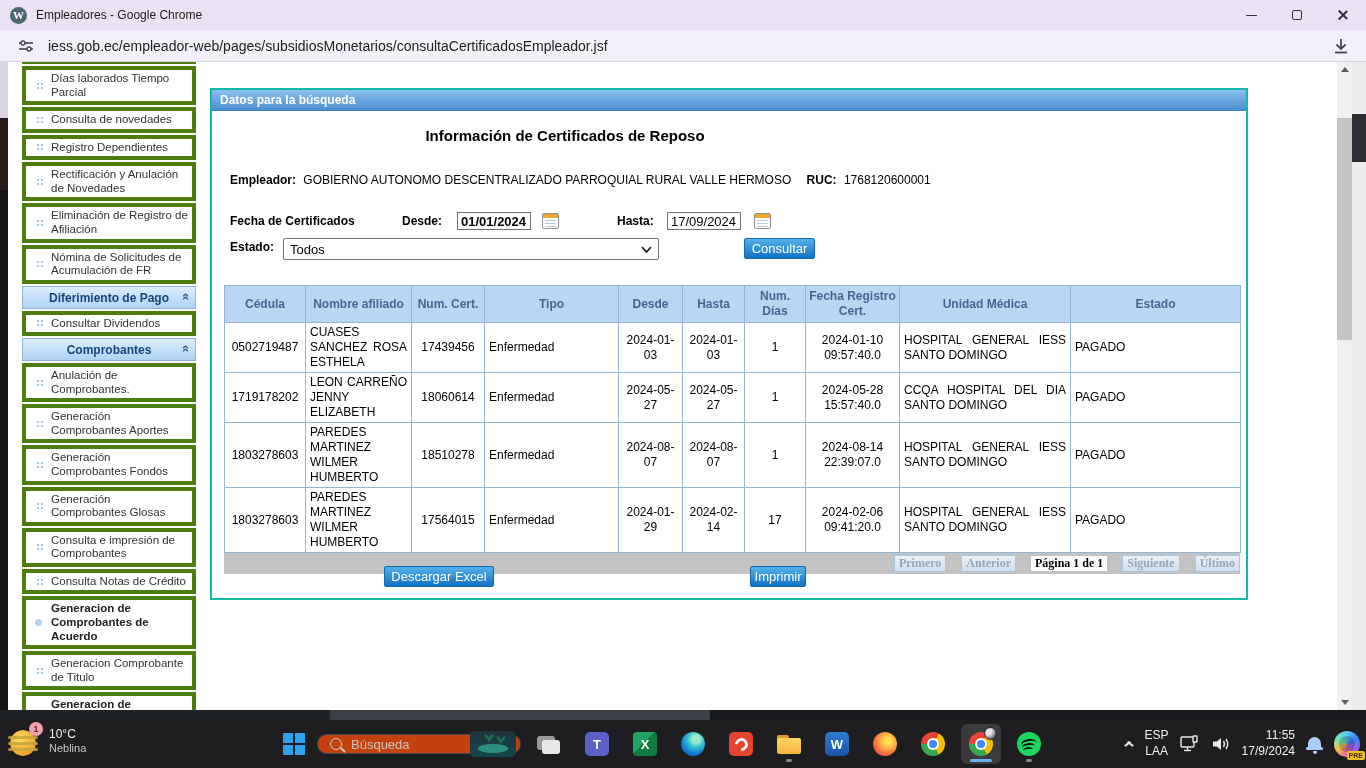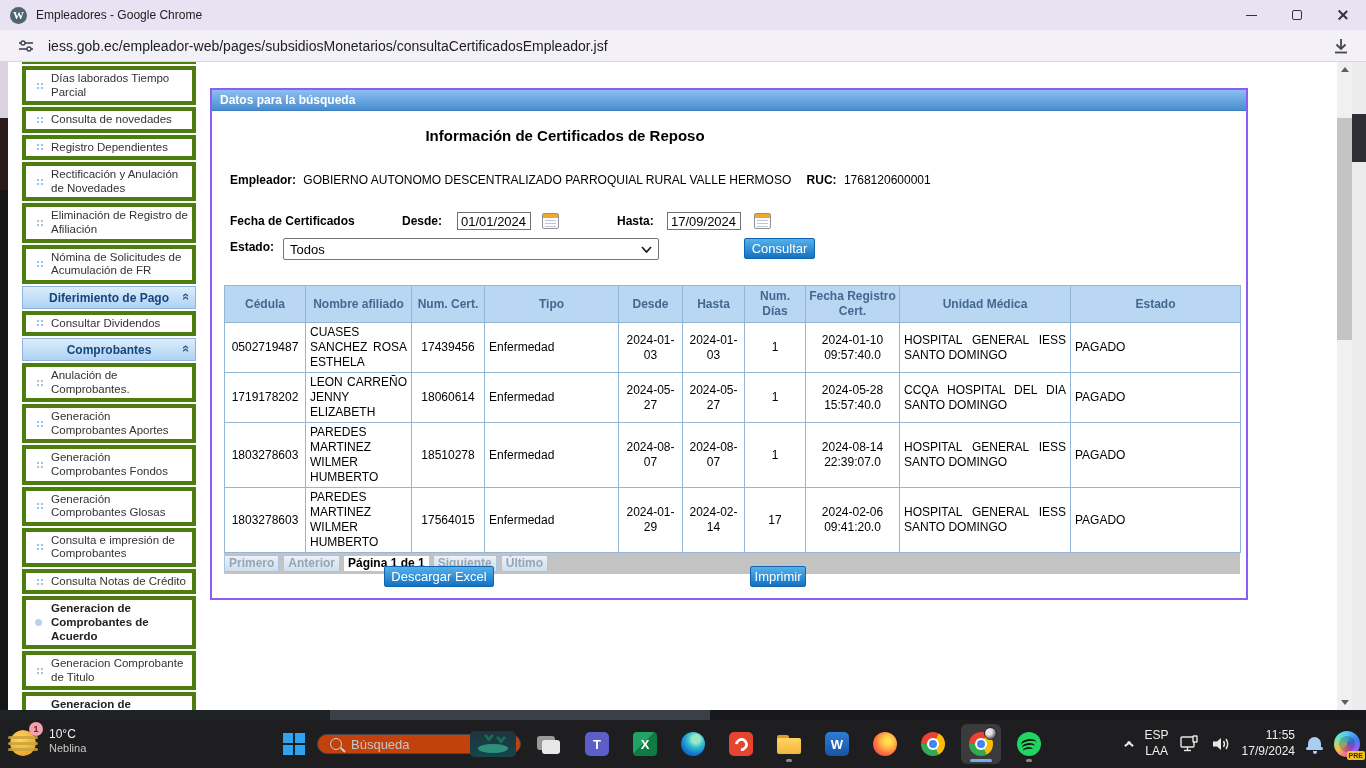--- a/index.html
+++ b/index.html
@@ -35,21 +35,21 @@
 .side-item .ic { flex:0 0 25px; display:flex; justify-content:center; }
 .dots-i { width:2px; height:2px; background:#9fc4e4; display:block; margin:-3px 2px 0 0;
   box-shadow:4px 0 #9fc4e4, 0 4px #9fc4e4, 4px 4px #9fc4e4; }
 .bullet-i { width:7px; height:7px; border-radius:50%; background:#b6d4ef; display:block; }
 .side-label { font-size:11.5px; color:#333; line-height:1.18; padding-right:2px; }
 .side-item.bold .side-label { font-weight:bold; color:#222; }
 .side-header { width:174px; margin-bottom:2px; background:linear-gradient(#dcedfc,#aed2f3); border:1px solid #8fb5da; color:#16457c; font-weight:bold; font-size:12px; text-align:center; position:relative; padding:4px 0 3px 0; }
 .side-header .chev { position:absolute; right:5px; top:2px; color:#2a5d96; font-size:13px; font-weight:bold; transform:rotate(90deg); display:inline-block; }
 
 
-.panel { position:absolute; left:210px; top:26px; width:1038px; height:512px; border:2px solid #8b5cf6; background:#fff; }
+.panel { position:absolute; left:210px; top:26px; width:1038px; height:512px; border:2px solid #14b8a6; background:#fff; }
 .panel-hd { height:21px; background:linear-gradient(#8bc0f0,#4a8ed0); border-bottom:1px solid #3c7cc0; color:#fff; font-weight:bold; font-size:12px; padding:3px 0 0 8px; }
 .panel-title { position:absolute; top:37px; left:0; width:706px; text-align:center; font-size:15px; font-weight:bold; color:#000; }
 .emp-row { position:absolute; top:83px; left:18px; font-size:12px; color:#000; }
 .b { font-weight:bold; }
 .emp-row .val { margin-left:4px; }
 .emp-row .ruc-l { margin-left:12px; }
 
 .fecha-row { position:absolute; top:122px; left:0; width:100%; height:20px; font-size:12px; }
 .fr-lab { position:absolute; font-weight:bold; top:2px; }
 .date-input { position:absolute; width:74px; height:18px; border:1px solid #707070; font-size:13px; font-family:"Liberation Sans",sans-serif; padding:0 0 0 3px; color:#000; background:#fff; }
@@ -67,21 +67,21 @@
 .dl-btn { position:absolute; left:172px; top:476px; width:110px; }
 .print-btn { position:absolute; left:538px; top:476px; width:56px; }
 
 
 .table-wrap { position:absolute; left:12px; top:195px; width:1016px; }
 table.datatable { border-collapse:collapse; table-layout:fixed; width:1016px; }
 .datatable th { background:#b9d7f3; color:#44688f; font-size:12px; font-weight:bold; border:1px solid #94b6d6; padding:3px 2px; line-height:1.25; }
 .datatable td { border:1px solid #94b6d6; font-size:12px; color:#000; padding:2px 4px; vertical-align:middle; line-height:1.25; }
 .datatable tr { background:#fff; }
 td.a-c { text-align:center; } td.a-l { text-align:left; } td.a-j { text-align:justify; }
-.pagebar { width:1016px; background:#c3c3c3; height:21px; display:flex; align-items:center; justify-content:flex-start; gap:4px; }
+.pagebar { width:1016px; background:#c3c3c3; height:21px; display:flex; align-items:center; justify-content:flex-end; gap:15px;font-family:Liberation Serif, serif; }
 .pchip { background:linear-gradient(#eaf2fa,#cfdded); border:1px solid #a6c6e6; color:#97a6b5; font-size:12px; font-weight:bold; padding:0 4px; line-height:15px; }
 .pinfo { background:#fff; color:#000; font-size:12px; font-weight:bold; padding:0 4px; line-height:15px; }
 
 
 .vscroll { position:absolute; left:1337px; top:0; width:15px; height:648px; background:#f0f0f0; }
 .vs-arrow { width:15px; height:15px; display:flex; align-items:center; justify-content:center; }
 .tri-up { width:0; height:0; border-left:4px solid transparent; border-right:4px solid transparent; border-bottom:5px solid #5e5e5e; }
 .tri-down { width:0; height:0; border-left:4px solid transparent; border-right:4px solid transparent; border-top:5px solid #5e5e5e; position:absolute; bottom:5px; left:3.5px; }
 .vs-thumb { position:absolute; left:0; top:56px; width:15px; height:222px; background:#c4c4c4; }
 .right-edge { position:absolute; left:1352px; top:0; width:14px; height:648px; background:#ececec; }
@@ -321,21 +321,21 @@
     <div class="emp-row">
       <span class="b">Empleador:</span>
       <span class="val">GOBIERNO AUTONOMO DESCENTRALIZADO PARROQUIAL RURAL VALLE HERMOSO</span>
       <span class="b ruc-l">RUC:</span>
       <span class="val">1768120600001</span>
     </div>
 
     <div class="fecha-row">
       <span class="fr-lab" style="left:18px">Fecha de Certificados</span>
       <span class="fr-lab" style="left:190px">Desde:</span>
-      <input class="date-input" style="left: 245px;" readonly="" value="01/01/2024">
+      <input class="date-input" style="left: 245px; font-weight: bold;" readonly="" value="01/01/2024">
       <span class="cal-icon" style="left:330px"></span>
       <span class="fr-lab" style="left:405px">Hasta:</span>
       <input class="date-input" style="left: 455px;" readonly="" value="17/09/2024">
       <span class="cal-icon" style="left:542px"></span>
     </div>
 
     <div class="estado-row">
       <span class="fr-lab" style="left:18px">Estado:</span>
       <div class="select-box">
         <span>Todos</span>

